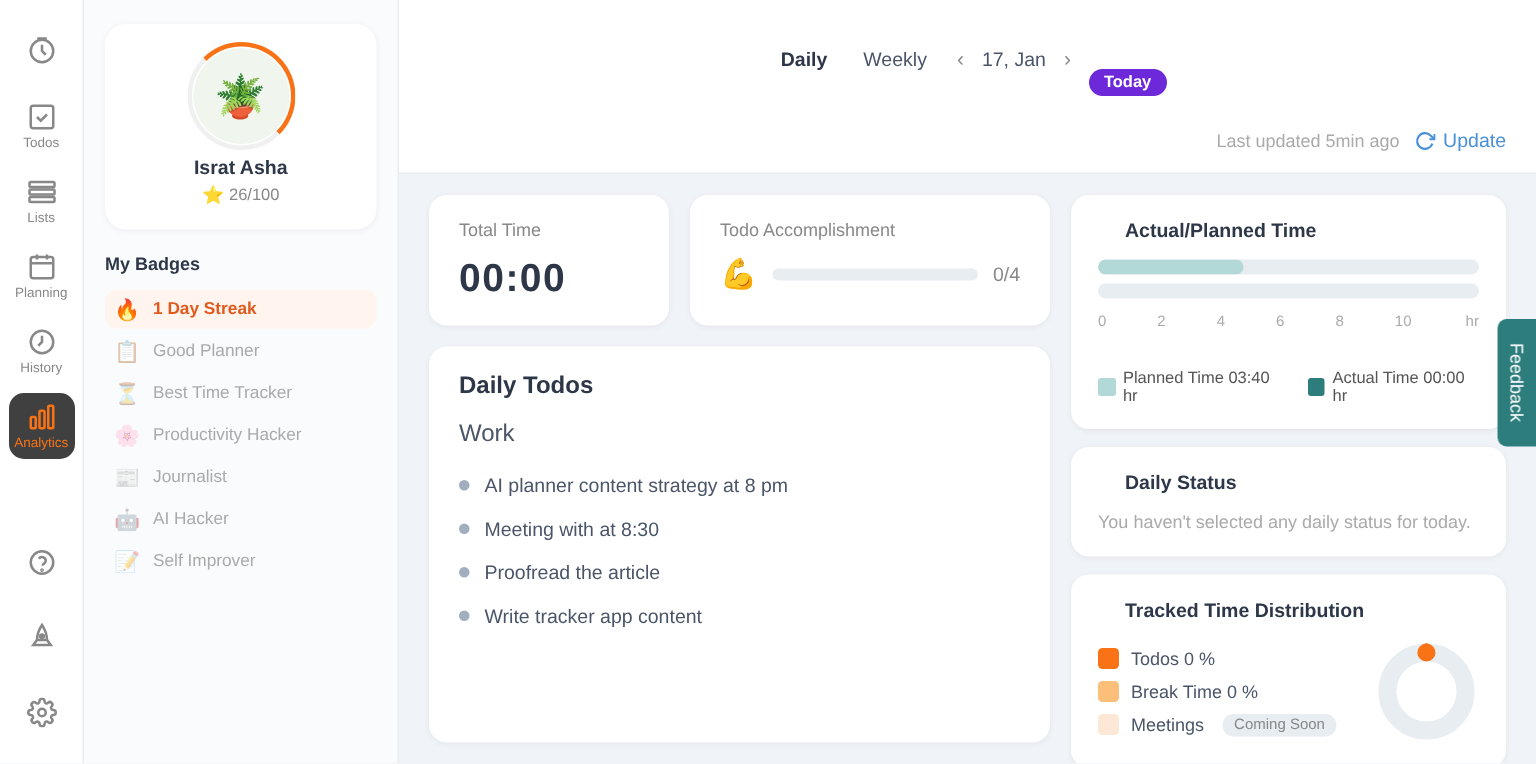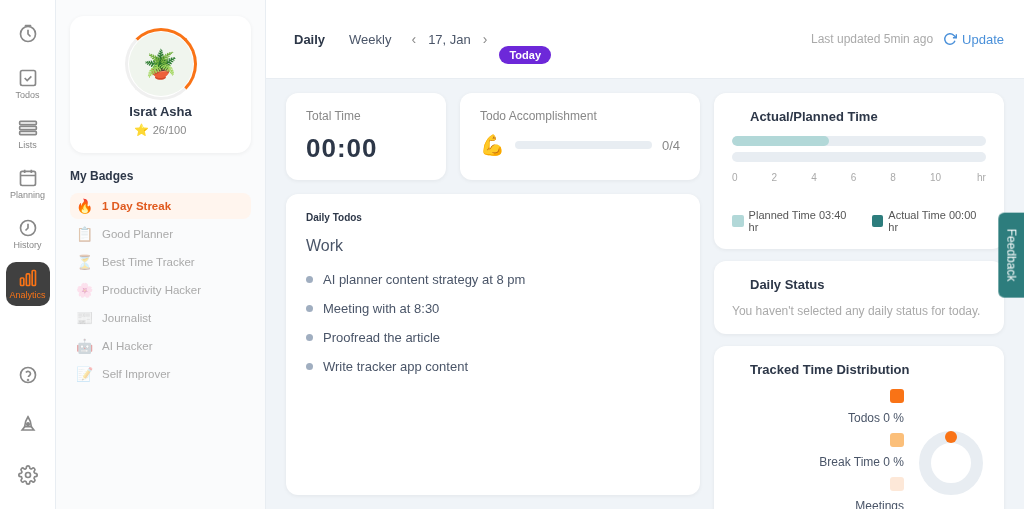--- a/index.html
+++ b/index.html
@@ -157,20 +157,21 @@
     }
 
     
     .topbar {
       display: flex;
       align-items: center;
       padding: 14px 20px;
       background: #fff;
       border-bottom: 1px solid #e8edf2;
       gap: 22px;
+      flex-direction: column;
     }
     .topbar-nav {
       display: flex;
       align-items: center;
       gap: 8px;
     }
     .nav-btn {
       font-size: 13px;
       color: #4a5568;
       cursor: pointer;
@@ -294,21 +295,21 @@
 
     
     .todos-card {
       background: #fff;
       border-radius: 12px;
       padding: 18px 20px;
       box-shadow: 0 1px 4px rgba(0,0,0,0.06);
       flex: 1;
     }
     .todos-title {
-      font-size: 10px;
+      font-size: 16px;
       font-weight: 600;
       color: #2d3748;
       margin-bottom: 14px;
     }
     .todos-group-label {
       font-size: 16px;
       color: #4a5568;
       font-weight: 500;
       margin-bottom: 10px;
     }
@@ -423,25 +424,24 @@
       align-items: center;
     }
     .distribution-legend {
       flex: 1;
       display: flex;
       flex-direction: column;
       gap: 8px;
     }
     .dist-item {
       display: flex;
-      align-items: flex-end;
+      align-items: flex-start;
       gap: 8px;
       font-size: 12px;
       color: #4a5568;
-      flex-direction: column;
     }
     .dist-dot {
       width: 14px;
       height: 14px;
       border-radius: 3px;
       flex-shrink: 0;
     }
     .dist-dot.todos { background: #f97316; }
     .dist-dot.break { background: #fbbf7a; }
     .dist-dot.meetings { background: #fde8d8; }

